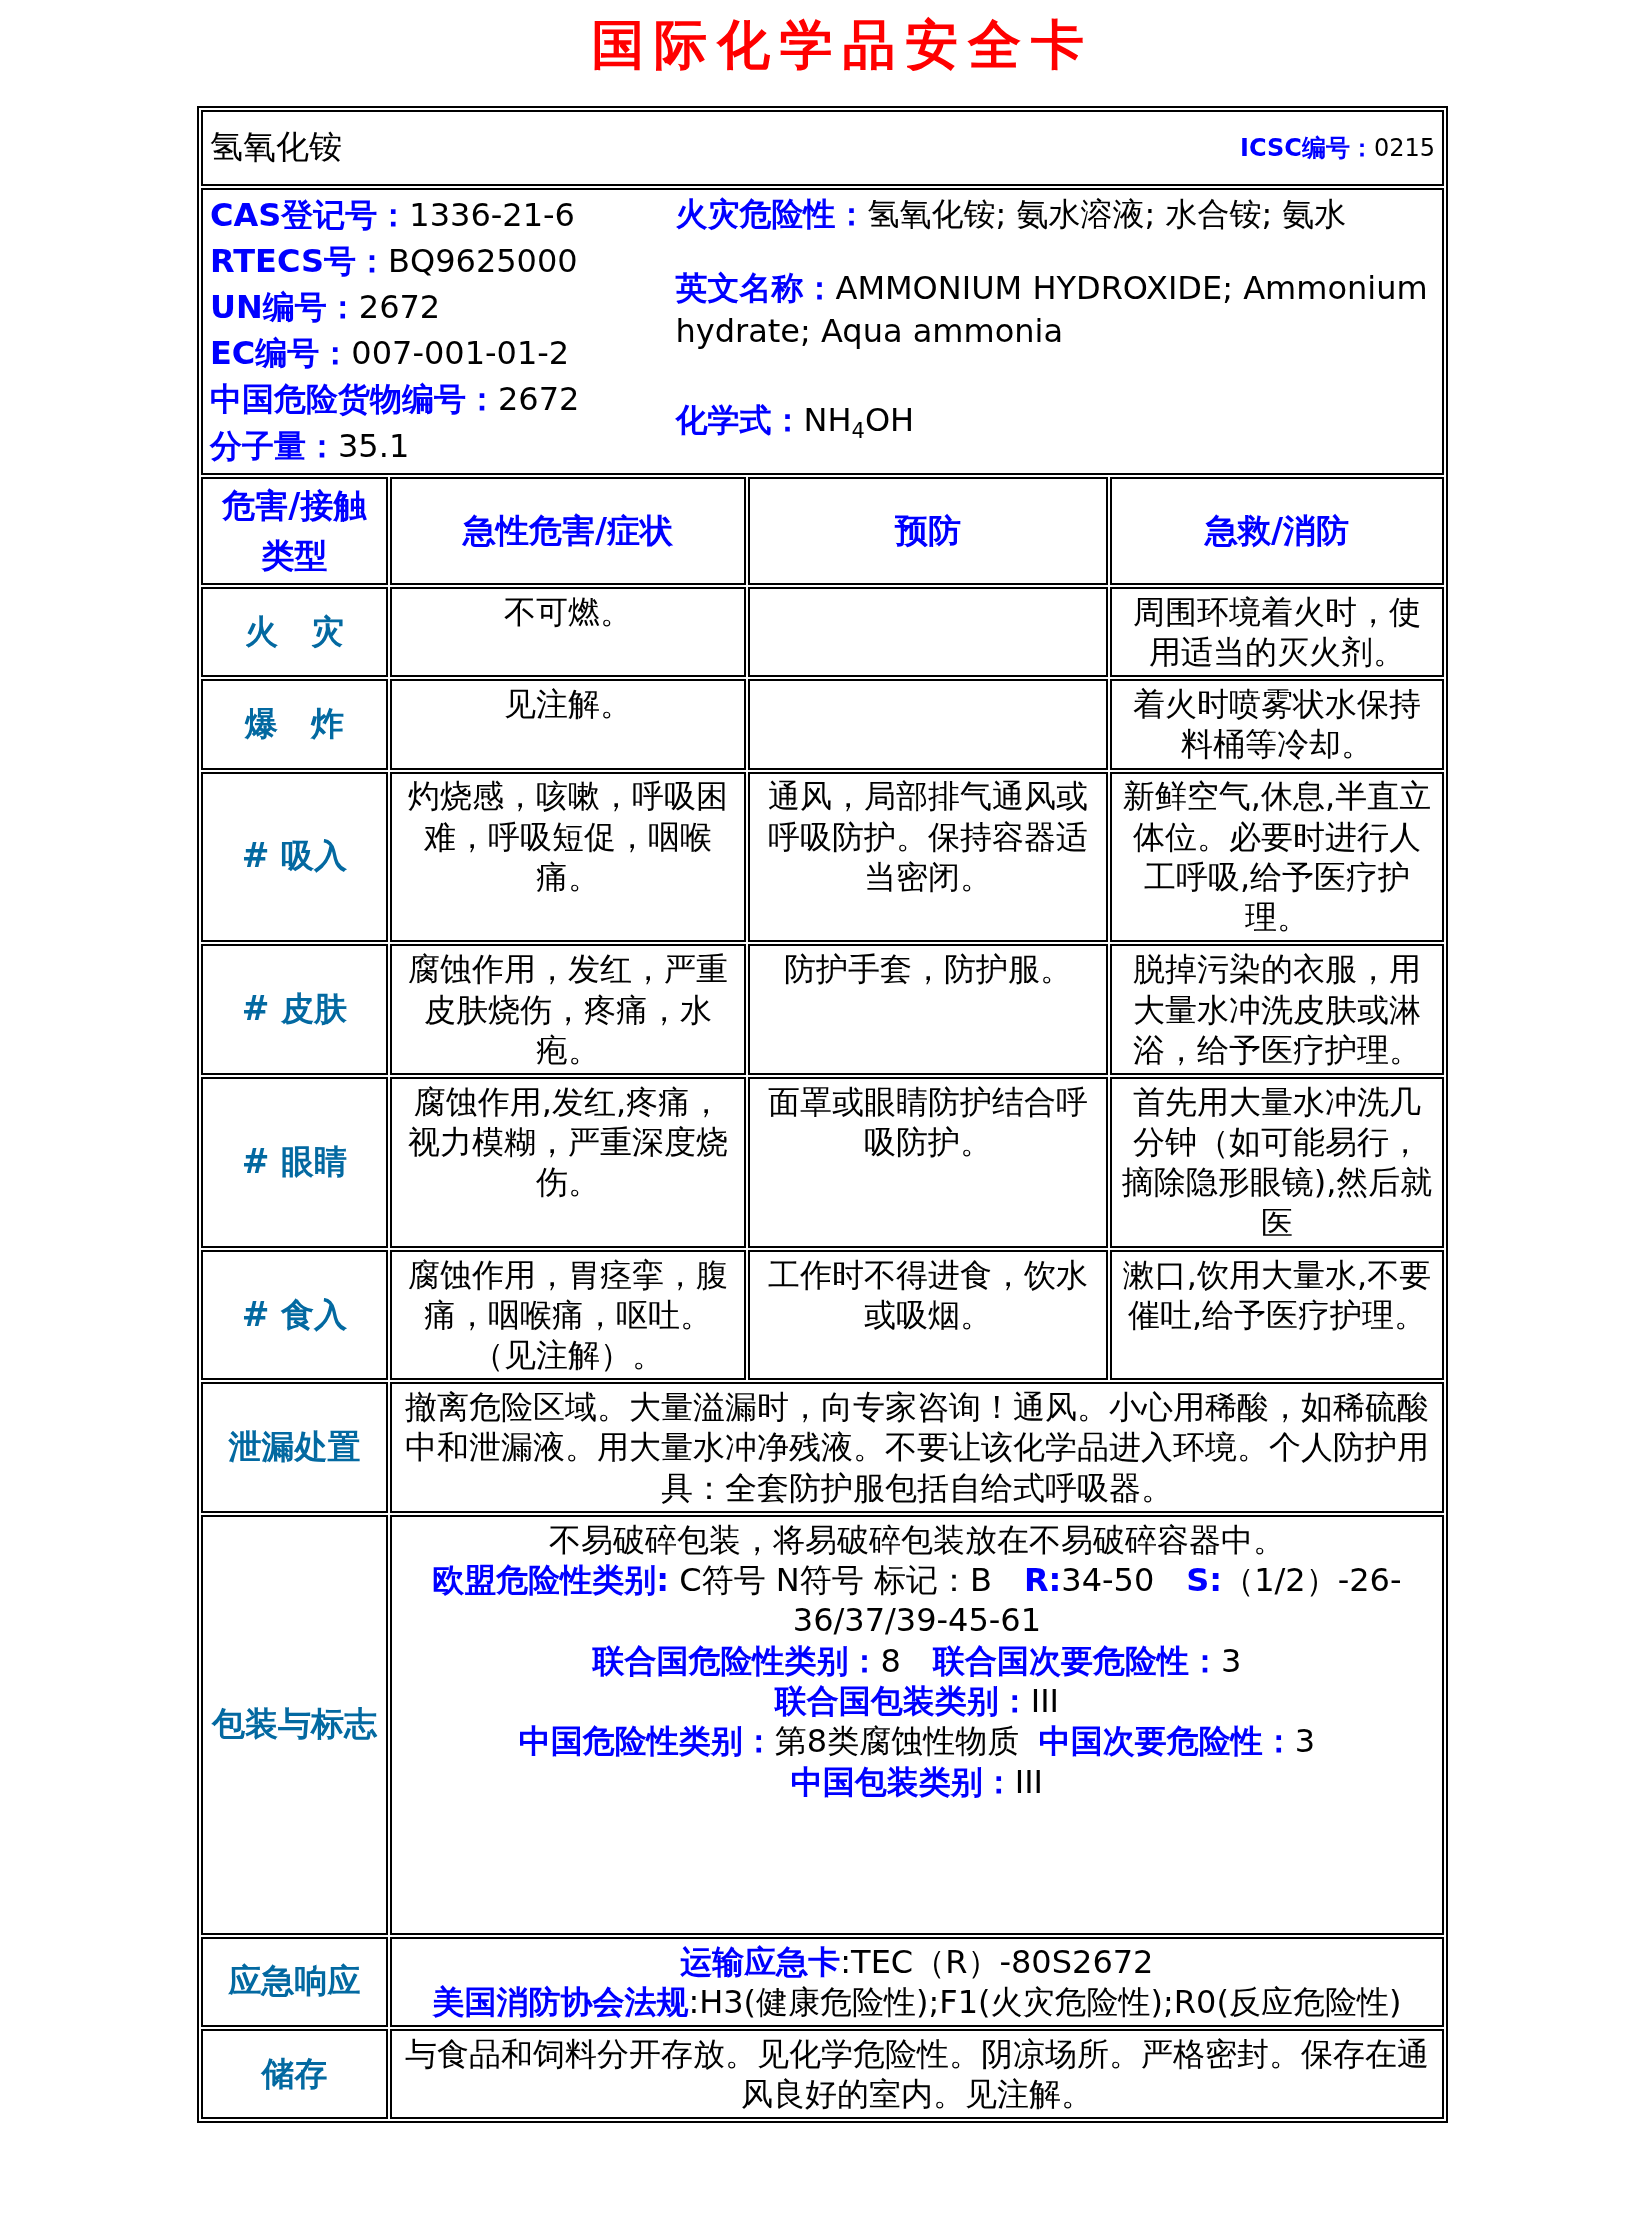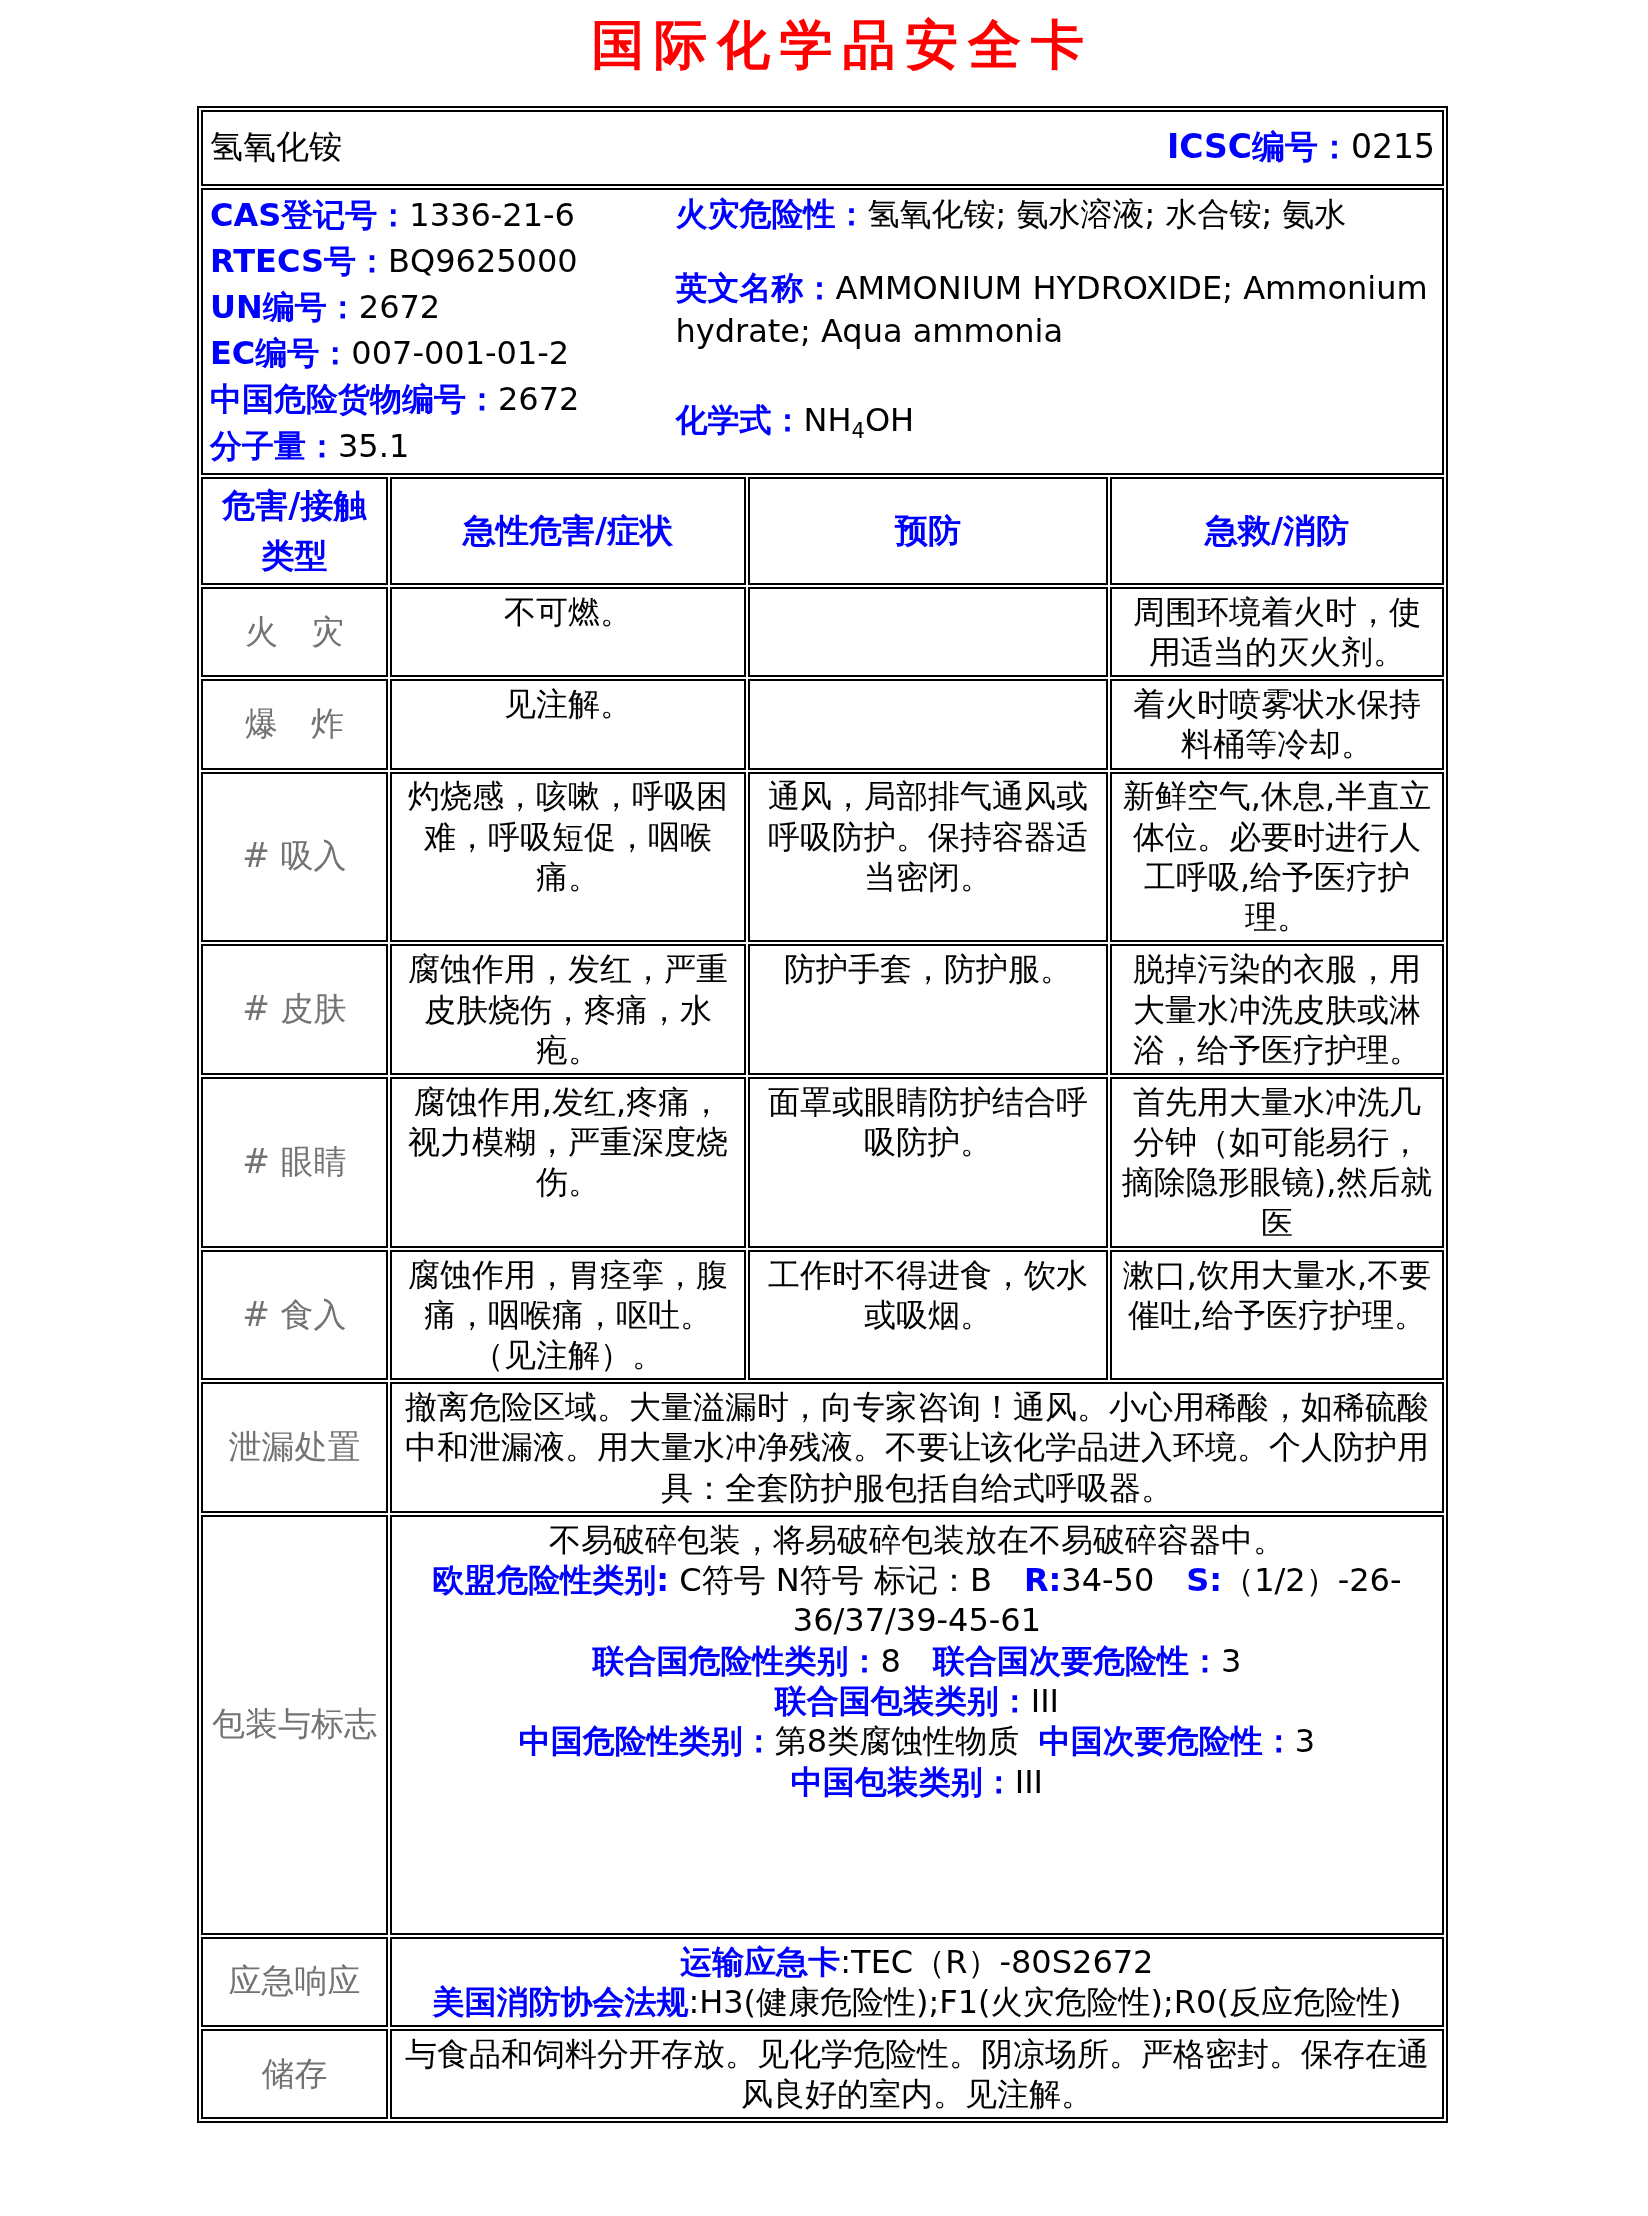--- a/index.html
+++ b/index.html
@@ -45,21 +45,21 @@
   col.c1 { width: 28.8%; }
   col.c2 { width: 29.1%; }
   col.c3 { width: 27.0%; }
 
   .blue { color: #0000ff; font-weight: bold; }
   .black { color: #000000; font-weight: normal; }
 
   td.top-row { height: 76px; vertical-align: middle; }
   .top-flex { display: flex; justify-content: space-between; align-items: center; }
   .substance { font-size: 33px; }
-  .icsc { font-size: 33px; }
+  .icsc { font-size: 24px; }
 
   td.id-cell { height: 252px; vertical-align: top; padding: 7px 9.8px; }
   .id-flex { display: flex; }
   .id-left { width: 38%; line-height: 1.4; }
   .id-right { width: 62%; line-height: 1.35; }
   .id-line { margin-bottom: 1.4px; }
   .id-right .blk-cn { margin-bottom: 31px; }
   .id-right .blk-en { margin-bottom: 46px; }
   sub.formula-sub { font-size: 21px; }
 
@@ -68,22 +68,22 @@
     text-align: center;
     vertical-align: middle;
     color: #0000ff;
     font-weight: bold;
     font-size: 33px;
     line-height: 1.5;
   }
   td.row-label {
     text-align: center;
     vertical-align: middle;
-    color: #737373;
-    font-weight: normal;
+    color: #0369a1;
+    font-weight: bold;
     font-size: 33px;
   }
   td.content-cell {
     vertical-align: top;
     text-align: center;
     line-height: 1.26;
   }
   tr.r-short td { height: 73px; }
   tr.r-inhale td { height: 116px; }
   tr.r-skin td { height: 114px; margin-top: 28px; }

